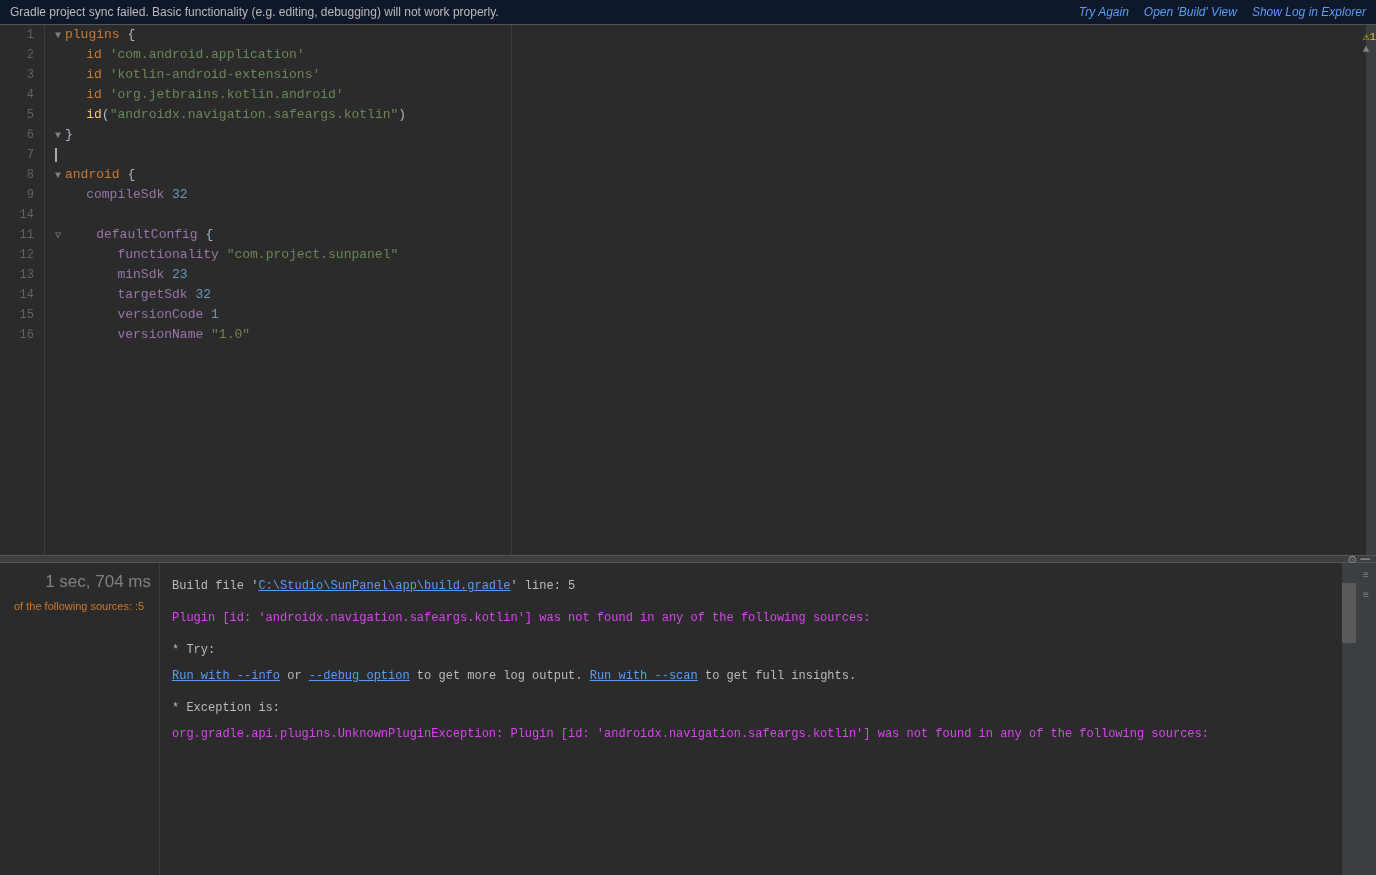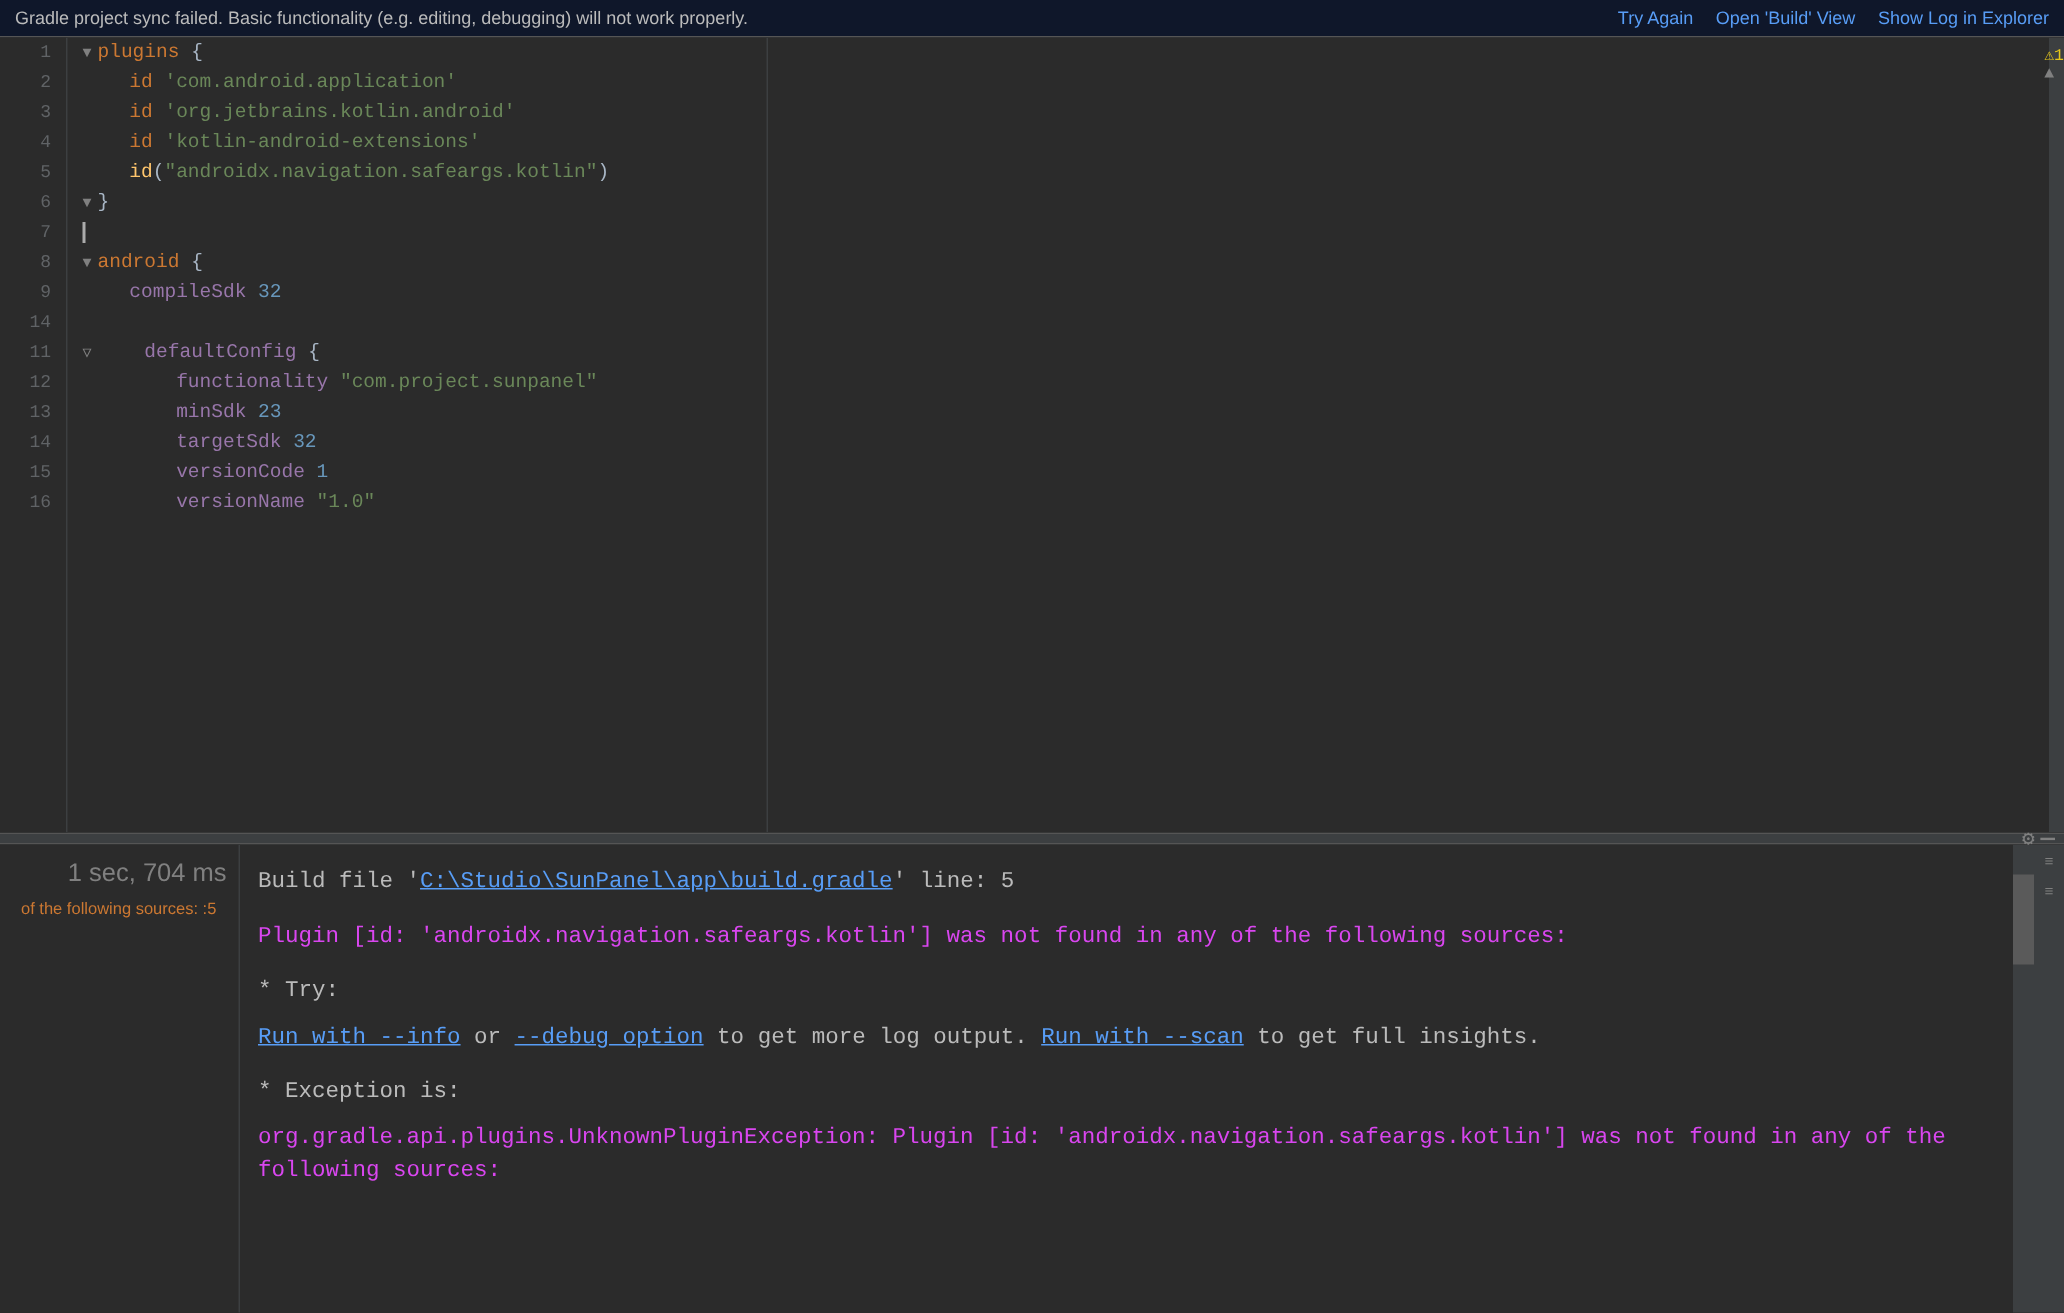--- a/index.html
+++ b/index.html
@@ -25,20 +25,21 @@
     }
     .notification-message {
       color: #bbbbbb;
       font-size: 12px;
       font-family: 'Segoe UI', Arial, sans-serif;
     }
     .notification-actions {
       display: flex;
       align-items: center;
       gap: 15px;
+      font-style: italic;
     }
     .notification-link {
       color: #589df6;
       font-size: 12px;
       font-family: 'Segoe UI', Arial, sans-serif;
       cursor: pointer;
       text-decoration: none;
     }
 
     
@@ -178,21 +179,21 @@
     }
 
     .build-output {
       flex: 1;
       overflow: hidden;
       padding: 8px 12px;
       position: relative;
     }
 
     .build-line {
-      font-size: 15px;
+      font-size: 12px;
       font-family: 'Consolas', 'Courier New', monospace;
       line-height: 1.5;
       margin-bottom: 2px;
     }
 
     .error-text { color: #d946ef; }
     .error-link { color: #589df6; cursor: pointer; text-decoration: underline; }
     .white-text { color: #bbbbbb; }
 
     .build-scrollbar {
@@ -269,22 +270,22 @@
       <div class="line-number">12</div>
       <div class="line-number">13</div>
       <div class="line-number">14</div>
       <div class="line-number">15</div>
       <div class="line-number">16</div>
     </div>
   <div class="editor-content" id="editor-content-container">
 
     <div class="code-line"><span class="fold-icon">▼</span><span class="kw">plugins </span><span class="plain">{</span></div>
       <div class="code-line"><span class="plain">    </span><span class="kw">id </span><span class="str">'com.android.application'</span></div>
+      <div class="code-line"><span class="plain">    </span><span class="kw">id </span><span class="str">'kotlin-android-extensions'</span></div>
       <div class="code-line"><span class="plain">    </span><span class="kw">id </span><span class="str">'org.jetbrains.kotlin.android'</span></div>
-      <div class="code-line"><span class="plain">    </span><span class="kw">id </span><span class="str">'kotlin-android-extensions'</span></div>
       <div class="code-line"><span class="plain">    </span><span class="fn">id</span><span class="plain">(</span><span class="str">"androidx.navigation.safeargs.kotlin"</span><span class="plain">)</span></div>
       <div class="code-line"><span class="fold-icon">▼</span><span class="plain">}</span></div>
       <div class="code-line"><span class="cursor"></span></div>
       <div class="code-line"><span class="fold-icon">▼</span><span class="kw">android </span><span class="plain">{</span></div>
       <div class="code-line"><span class="plain">    </span><span class="prop">compileSdk </span><span class="num">32</span></div>
       <div class="code-line">&nbsp;</div>
       <div class="code-line"><span class="fold-icon">▽</span><span class="plain">    </span><span class="prop">defaultConfig </span><span class="plain">{</span></div>
       <div class="code-line"><span class="plain">        </span><span class="prop">functionality </span><span class="str">"com.project.sunpanel"</span></div>
       <div class="code-line"><span class="plain">        </span><span class="prop">minSdk </span><span class="num">23</span></div>
       <div class="code-line"><span class="plain">        </span><span class="prop">targetSdk </span><span class="num">32</span></div>

